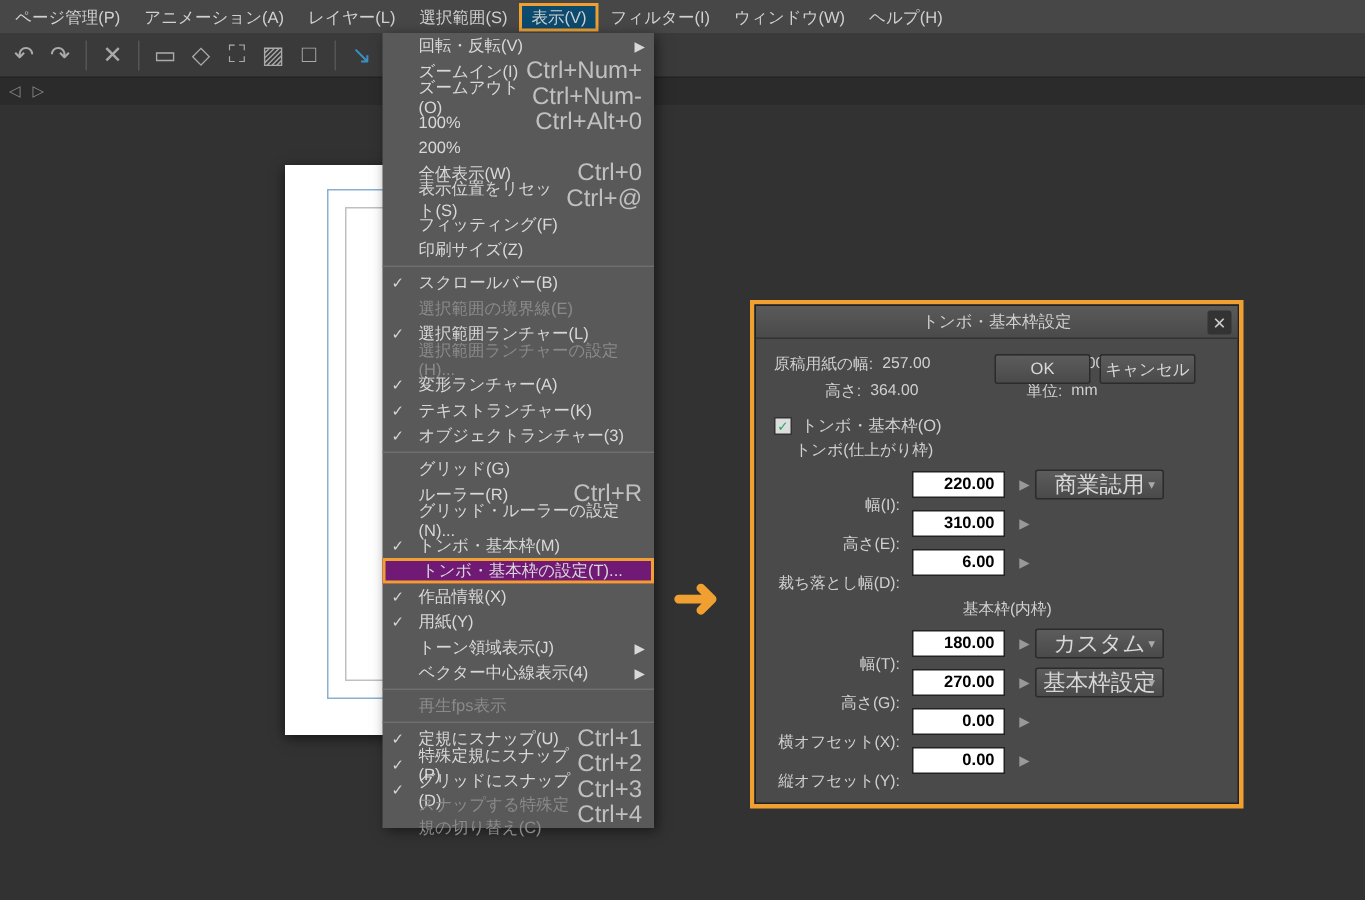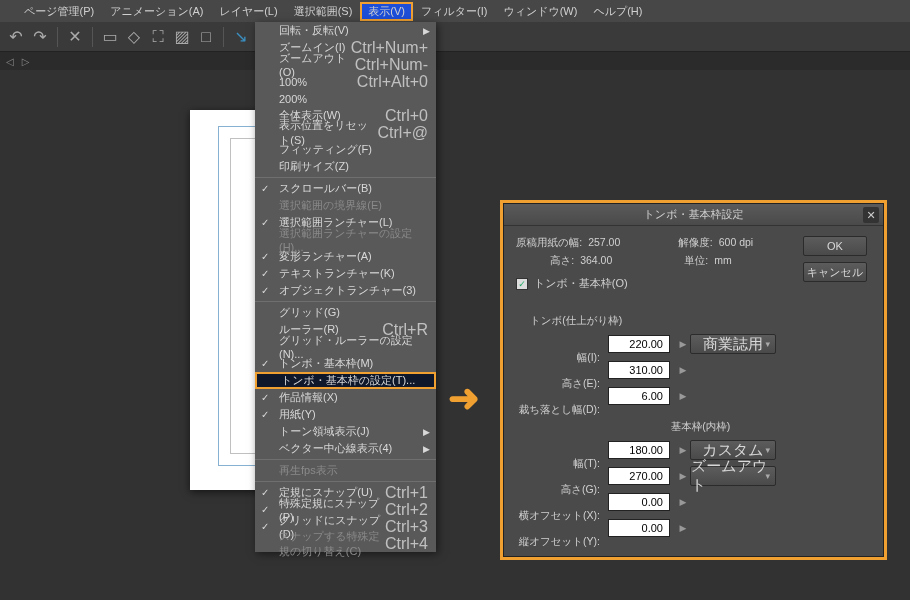--- a/index.html
+++ b/index.html
@@ -1,61 +1,61 @@
 <!DOCTYPE html>
 <html><head>
 <meta charset="utf-8">
 <style>
 * { margin: 0; padding: 0; box-sizing: border-box; font-family: "Meiryo", "MS PGothic", sans-serif; }
 body { background: #323232; width: 910px; height: 600px; overflow: hidden; position: relative; }
 
-.menubar { background: #474747; height: 22px; display: flex; align-items: center; padding-left: 16px; color: #d0d0d0; font-size: 11px; }
+.menubar { background: #474747; height: 22px; display: flex; align-items: center; padding-left: 2px; color: #d0d0d0; font-size: 11px; }
 .menubar-item { padding: 2px 8px; cursor: default; }
-.menubar-item.highlighted { border: 2px solid #f0a030; padding: 0 6px; background: #1d4ed8; }
+.menubar-item.highlighted { border: 2px solid #f0a030; padding: 0 6px; background: #0c4a6e; }
 
 .toolbar { background: #3a3a3a; height: 30px; display: flex; align-items: center; padding-left: 6px; gap: 4px; border-bottom: 1px solid #222; }
 .tool-sep { width: 1px; height: 20px; background: #555; margin: 0 3px; }
 .tool-btn { width: 20px; height: 20px; display: flex; align-items: center; justify-content: center; color: #aaa; }
 .tool-group-blue { display: flex; gap: 2px; }
 .tool-group-blue .tool-btn { color: #3a8fc0; }
 .subtoolbar { background: #2b2b2b; height: 18px; display: flex; align-items: center; padding-left: 6px; gap: 8px; color: #888; font-size: 10px; }
 
 .canvas-area { position: absolute; left: 190px; top: 110px; width: 230px; height: 380px; background: #fff; box-shadow: 0 2px 8px rgba(0,0,0,0.6); }
 .canvas-area .page-outline { position: absolute; inset: 16px 20px 24px 28px; border: 1px solid #88b0d0; }
 .canvas-area .trim { position: absolute; inset: 28px 32px 36px 40px; border: 1px solid #c0c0c0; }
 
 .dropdown { position: absolute; left: 255px; top: 22px; width: 181px; background: #595959; color: #d8d8d8; font-size: 11px; box-shadow: 2px 2px 8px rgba(0,0,0,0.5); }
 .dd-item { display: flex; align-items: center; height: 17px; padding: 0 8px 0 24px; position: relative; }
 .dd-item.disabled { color: #8a8a8a; }
 .dd-label { flex: 1; }
 .dd-shortcut { color: #c0c0c0; font-size: 16px; }
 .dd-sep { height: 1px; background: #6f6f6f; margin: 2px 0; }
 .dd-check { position: absolute; left: 6px; font-size: 10px; }
 .dd-arrow { position: absolute; right: 6px; font-size: 9px; }
-.dd-highlight { border: 2px solid #f0a030; background: #0f172a; }
+.dd-highlight { border: 2px solid #f0a030; background: #701a75; }
 
 .big-arrow { position: absolute; left: 448px; top: 376px; color: #f0a030; font-size: 38px; font-weight: bold; }
 
-.dialog-wrap { position: absolute; left: 500px; top: 200px; width: 387px; border: 3px solid #f0a030; }
+.dialog-wrap { position: absolute; left: 500px; top: 200px; width: 329px; border: 3px solid #f0a030; }
 .dialog { background: #4a4a4a; color: #d0d0d0; font-size: 11px; border: 1px solid #222; }
 .dlg-title { background: linear-gradient(#5a5a5a,#4a4a4a); height: 22px; display: flex; align-items: center; justify-content: center; position: relative; border-bottom: 1px solid #333; }
 .dlg-close { position: absolute; right: 4px; top: 3px; width: 16px; height: 16px; background: #333; color: #ccc; display: flex; align-items: center; justify-content: center; font-size: 11px; border-radius: 2px; }
 .dlg-body { padding: 10px 12px 14px; position: relative; }
 .info-row { display: flex; gap: 22px; margin-bottom: 4px; font-size: 10.5px; }
 .info-pair { display: flex; gap: 6px; }
 .info-pair .lbl { color: #d0d0d0; text-align: right; }
-.btn-col { position: absolute; right: 16px; top: 10px; display: flex; flex-direction: column; gap: 6px; justify-content: space-between; }
+.btn-col { position: absolute; right: 28px; top: 10px; display: flex; flex-direction: row; gap: 6px; justify-content: space-between; }
 .dlg-btn { width: 64px; height: 20px; background: linear-gradient(#5c5c5c,#4a4a4a); border: 1px solid #2b2b2b; color: #d8d8d8; font-size: 11px; display: flex; align-items: center; justify-content: center; border-radius: 2px; }
 
 .chk-row { display: flex; align-items: center; gap: 6px; margin-top: 8px; }
 .chk { width: 12px; height: 12px; background: #ddd; border: 1px solid #333; display: flex; align-items: center; justify-content: center; font-size: 9px; color: #2a6; }
-.section-label { margin: 23px 0 4px 14px; font-size: 10.5px; }
+.section-label { margin: 2px 0 4px 14px; font-size: 10.5px; }
 .field-row { display: flex; align-items: center; height: 24px; margin-bottom: 2px; }
 .field-label { width: 92px; text-align: right; padding-right: 8px; font-size: 10.5px; margin-top: 28px; }
-.field-input { width: 62px; height: 18px; background: #fff; color: #000; border: 1px solid #222; padding: 0 6px; font-size: 11px; text-align: right; }
+.field-input { width: 62px; height: 18px; background: #fff; color: #000; border: 1px solid #222; padding: 0 6px; font-size: 11px; text-align: right; font-weight: bold; }
 .spinner { width: 14px; height: 18px; margin-left: 6px; color: #999; display: flex; align-items: center; justify-content: center; font-size: 9px; }
 .combo { width: 86px; height: 20px; background: linear-gradient(#5c5c5c,#4a4a4a); border: 1px solid #2b2b2b; color: #d8d8d8; font-size: 15px; display: flex; align-items: center; justify-content: center; position: relative; border-radius: 2px; }
 .combo::after { content: "▾"; position: absolute; right: 5px; font-size: 9px; color: #aaa; }
 </style>
 </head>
 <body>
 
 <div class="menubar">
   <span id="m0" class="menubar-item">ページ管理(P)</span>
   <span id="m1" class="menubar-item">アニメーション(A)</span>
@@ -280,21 +280,21 @@
     <div class="field-row">
       <div class="field-label">幅(T):</div>
       <input class="field-input" value="180.00" style="">
       <div class="spinner">▶</div>
       <div class="combo">カスタム</div>
     </div>
     <div class="field-row">
       <div class="field-label">高さ(G):</div>
       <input class="field-input" value="270.00" style="">
       <div class="spinner">▶</div>
-      <div class="combo">ズームアウト</div>
+      <div class="combo">基本枠設定</div>
     </div>
     <div class="field-row">
       <div class="field-label">横オフセット(X):</div>
       <input class="field-input" value="0.00" style="">
       <div class="spinner">▶</div>
     </div>
     <div class="field-row">
       <div class="field-label">縦オフセット(Y):</div>
       <input class="field-input" value="0.00" style="">
       <div class="spinner">▶</div>

